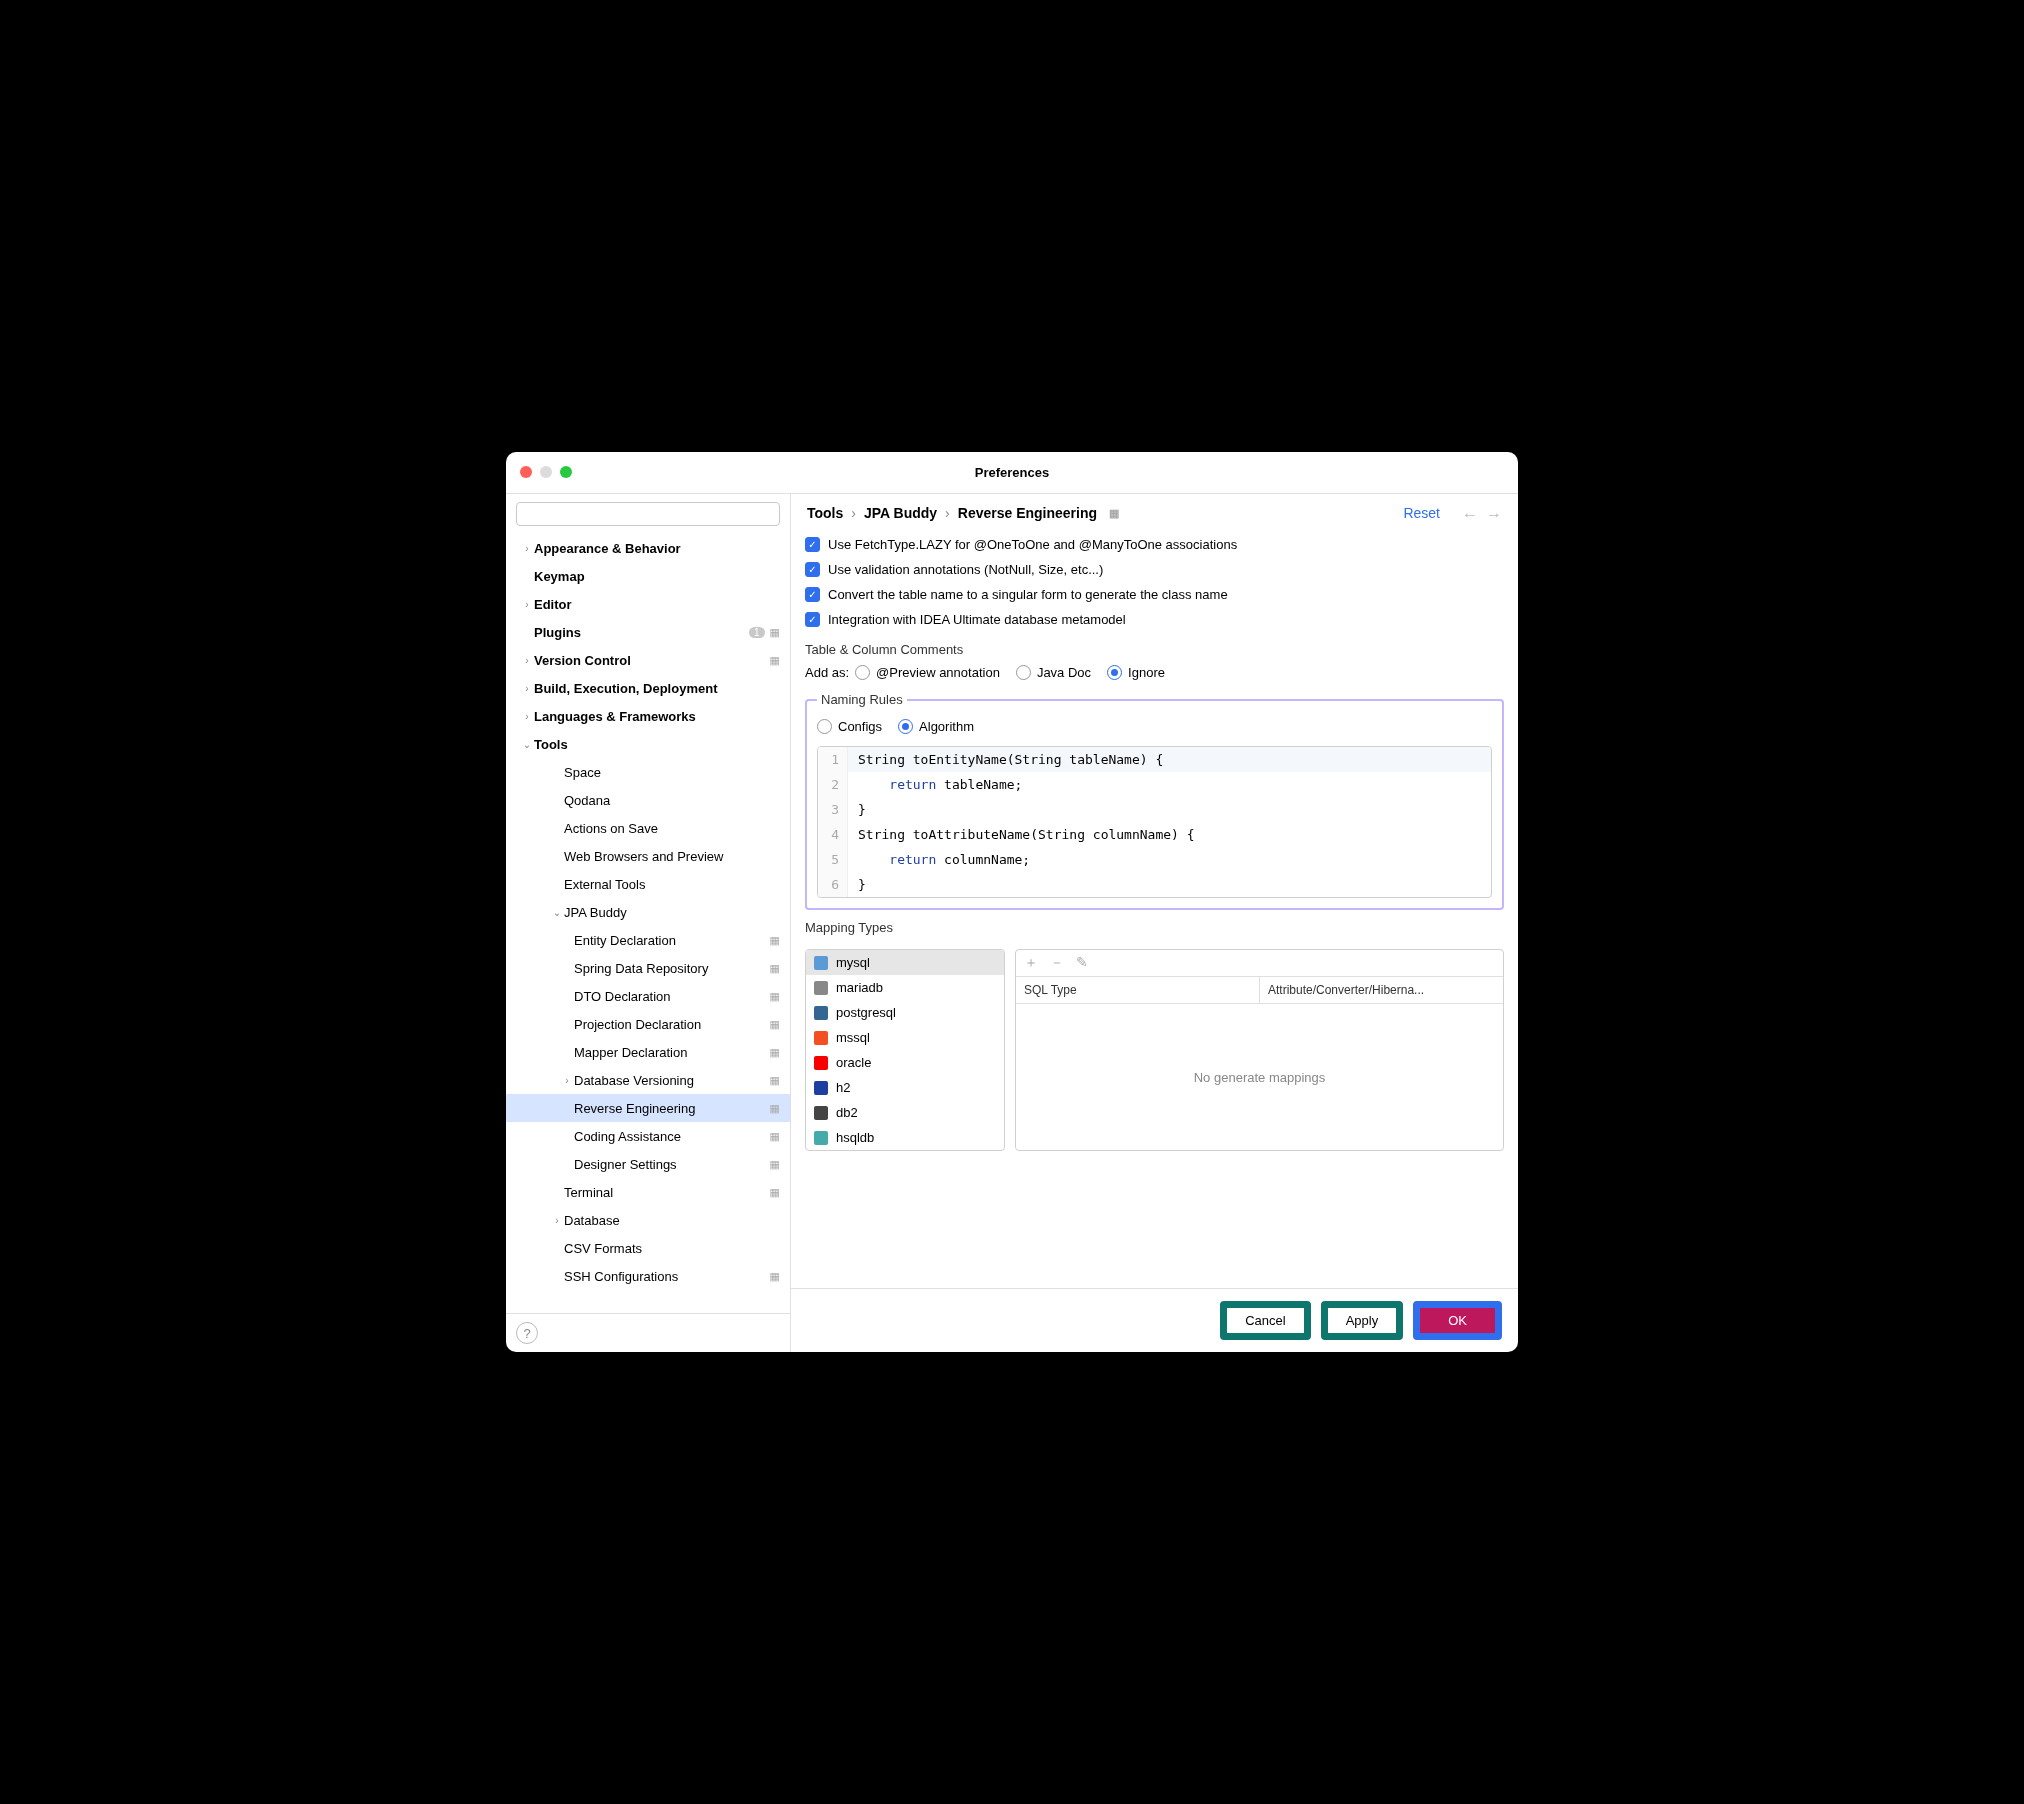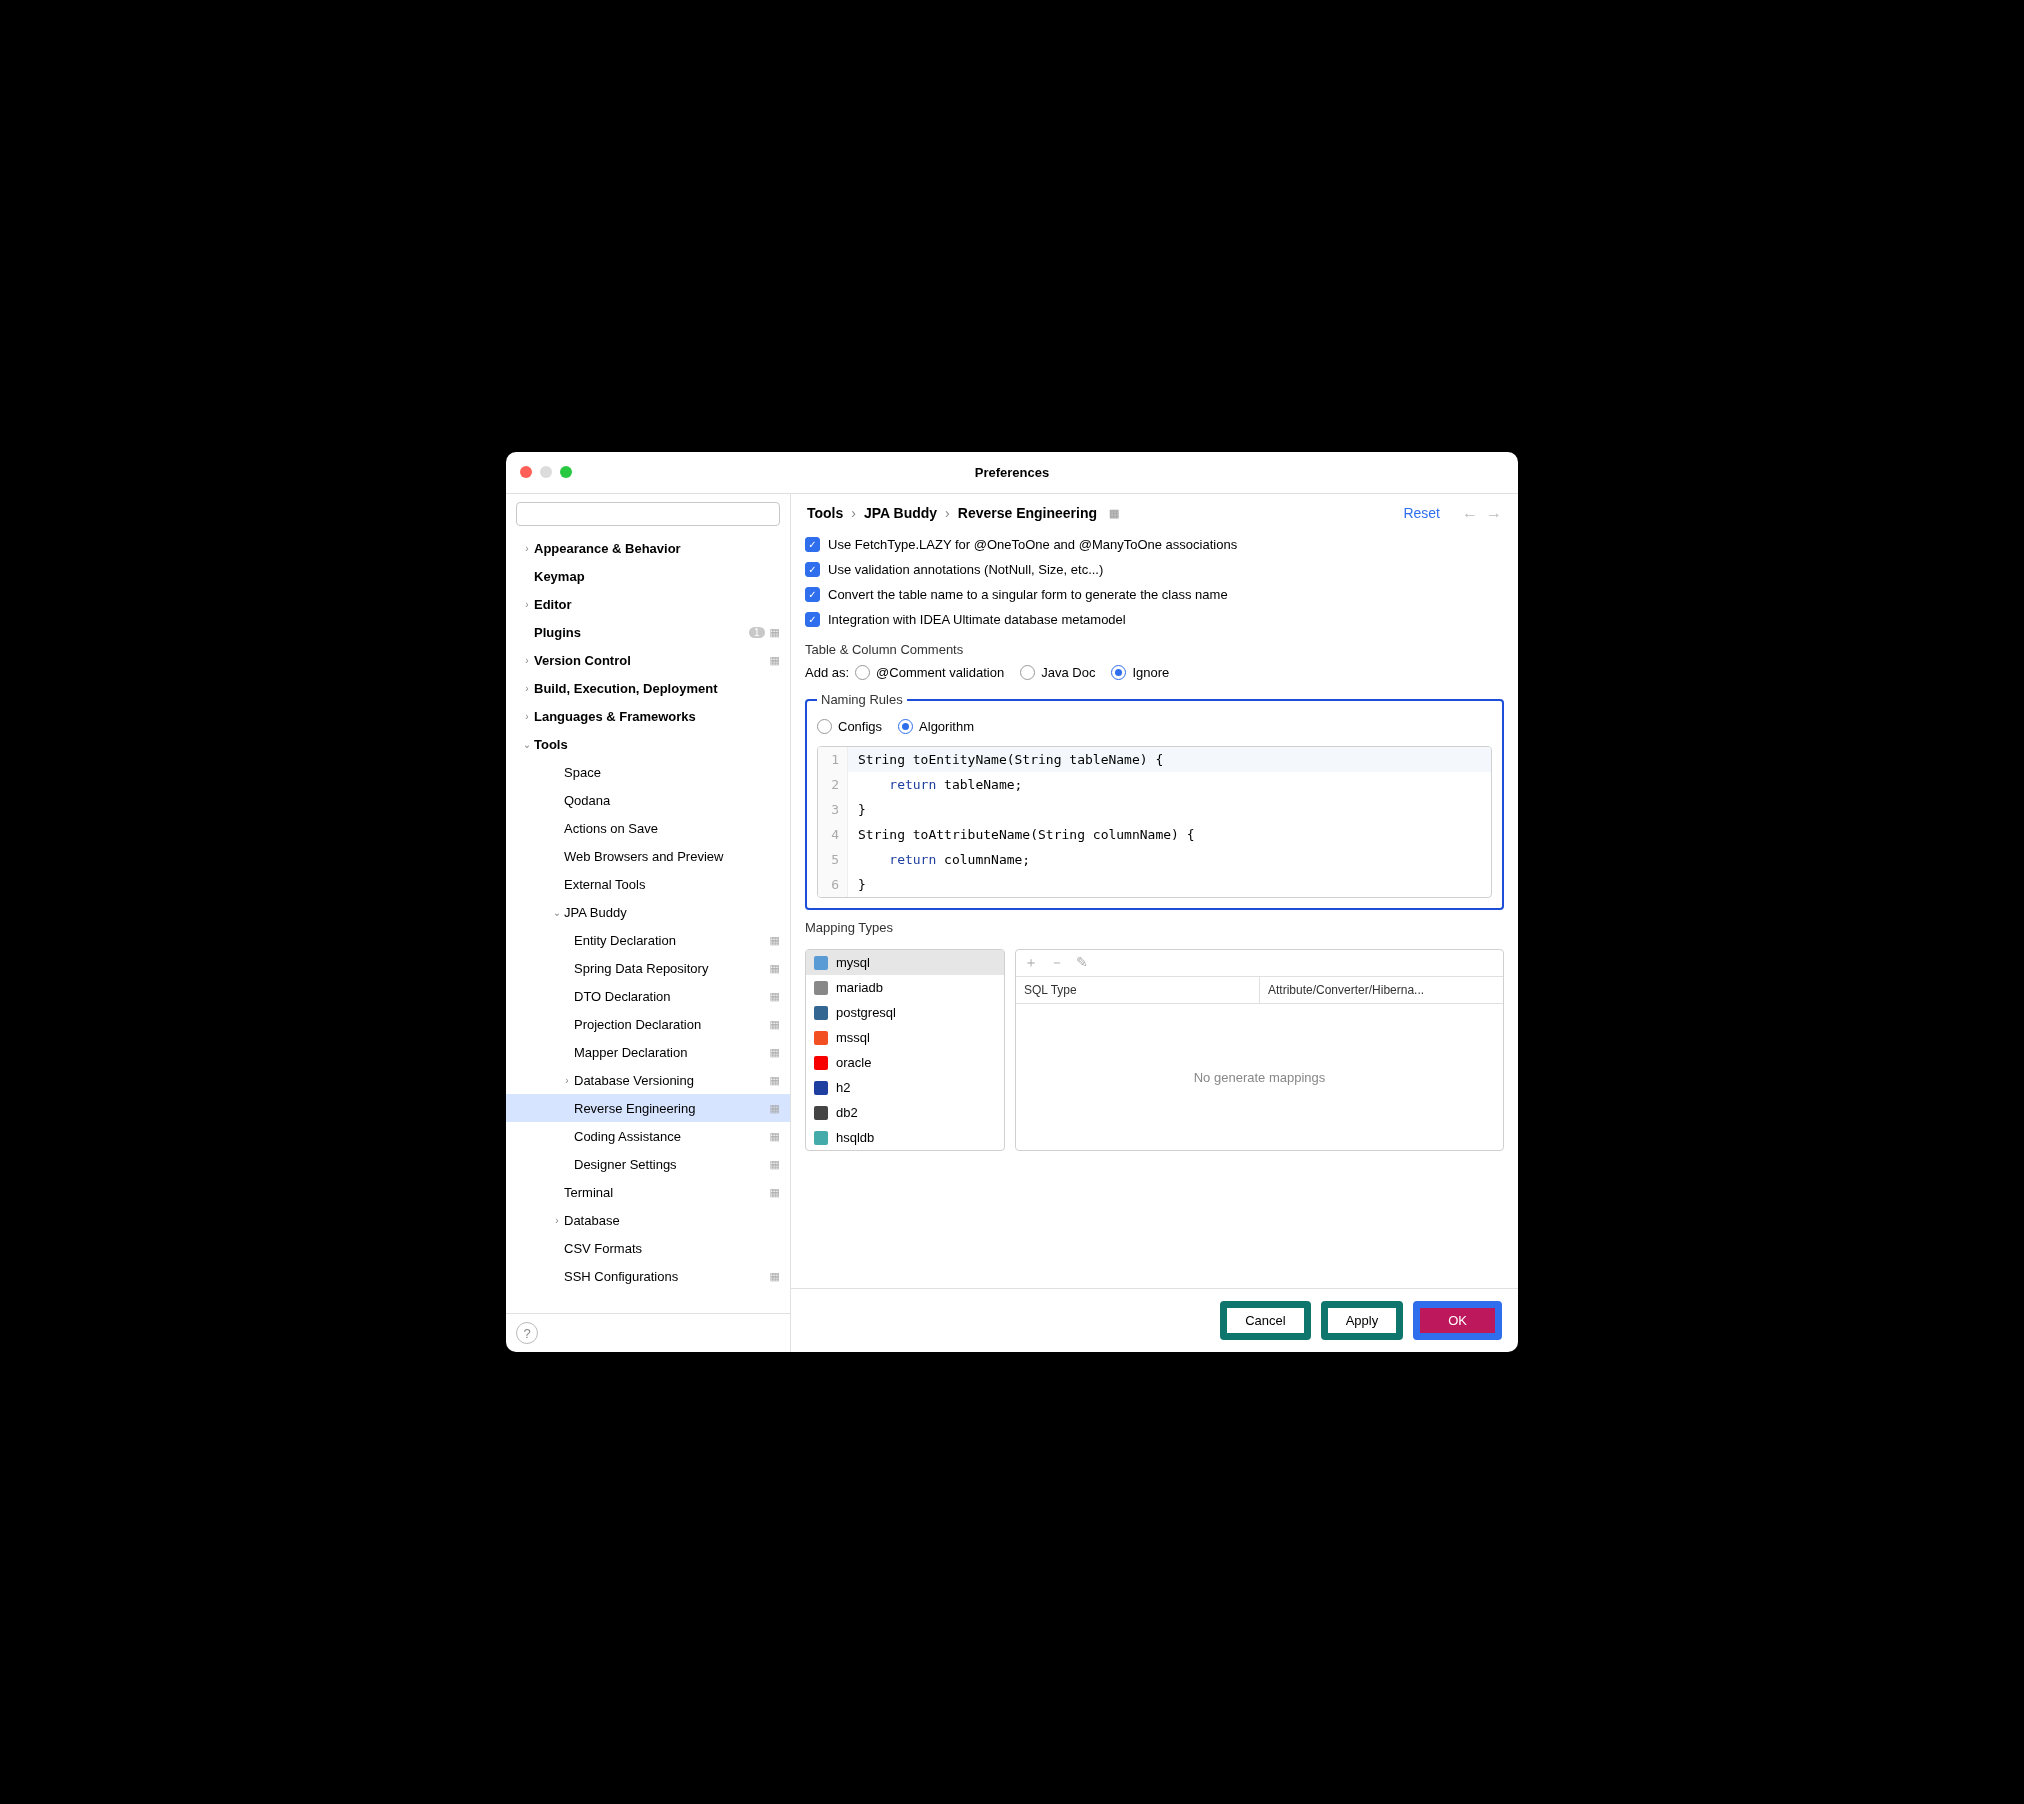--- a/index.html
+++ b/index.html
@@ -38,21 +38,21 @@
   .nav-arrows { color:#bbb; font-size:16px; display:flex; gap:8px; margin-left:14px;}
   .content { flex:1; overflow-y:auto; padding:0 14px 10px 14px;}
   .chk-row { display:flex; align-items:center; gap:8px; padding:5px 0;}
   .chkbox { width:15px; height:15px; border-radius:3px; border:1px solid #bbb; display:flex; align-items:center; justify-content:center; font-size:10px; color:#fff; flex-shrink:0;}
   .chkbox.checked { background:#2f6fed; border-color:#2f6fed;}
   .section-label { font-size:13px; color:#333; padding:10px 0 4px 0;}
   .radio-row { display:flex; align-items:center; gap:6px; padding:4px 0;}
   .radio { width:15px; height:15px; border-radius:50%; border:1.5px solid #999; display:flex; align-items:center; justify-content:center; flex-shrink:0;}
   .radio.sel { border-color:#2f6fed;}
   .radio.sel::after { content:""; width:7px; height:7px; border-radius:50%; background:#2f6fed;}
-  .highlight-box { border:2px solid #1d4ed8; border-radius:4px; padding:8px 10px 10px 10px; margin-top:8px; position:relative;}
+  .highlight-box { border:2px solid #c4b5fd; border-radius:4px; padding:8px 10px 10px 10px; margin-top:8px; position:relative;}
   .highlight-box legend{padding:0 4px; font-size:13px; color:#333;}
   .code-editor { border:1px solid #d0d0d0; border-radius:4px; margin-top:8px; font-family:"SF Mono","Menlo",monospace; font-size:13px; overflow:hidden;}
   .code-line { display:flex; }
   .code-line:first-child { background: #f4f8fd; }
   .gutter { width:30px; text-align:right; padding-right:8px; color:#aaa; background:#fafafa; border-right:1px solid #eee; line-height:25px;}
   .code { padding-left:10px; white-space:pre; line-height:25px;}
   .kw { color:#1e3fa0; font-weight:500;}
   .mapping { display:flex; gap:10px; margin-top:10px;}
   .db-list { width:200px; border:1px solid #d0d0d0; border-radius:4px; overflow:hidden;}
   .db-item { display:flex; align-items:center; gap:8px; padding:5px 8px; cursor:pointer;}
@@ -247,21 +247,21 @@
             <div class="chk-row">
               <span class="chkbox checked">✓</span>
               <span>Integration with IDEA Ultimate database metamodel</span>
             </div>
           </div>
         <div class="section-label">Table &amp; Column Comments</div>
         <div class="radio-row">
           <span>Add as:</span>
           <span id="addas" style="display:flex; gap:6px; align-items:center;">
               <span class="radio"></span>
-              <span style="margin-right: 10px;">@Comment validation</span>
+              <span style="margin-right: 10px;">@Preview annotation</span>
               <span class="radio"></span>
               <span style="margin-right: 10px;">Java Doc</span>
               <span class="radio sel"></span>
               <span style="margin-right: 24px;">Ignore</span>
             </span>
         </div>
         <fieldset class="highlight-box">
           <legend>Naming Rules</legend>
           <div class="radio-row" id="naming">
               <span class="radio"></span>

